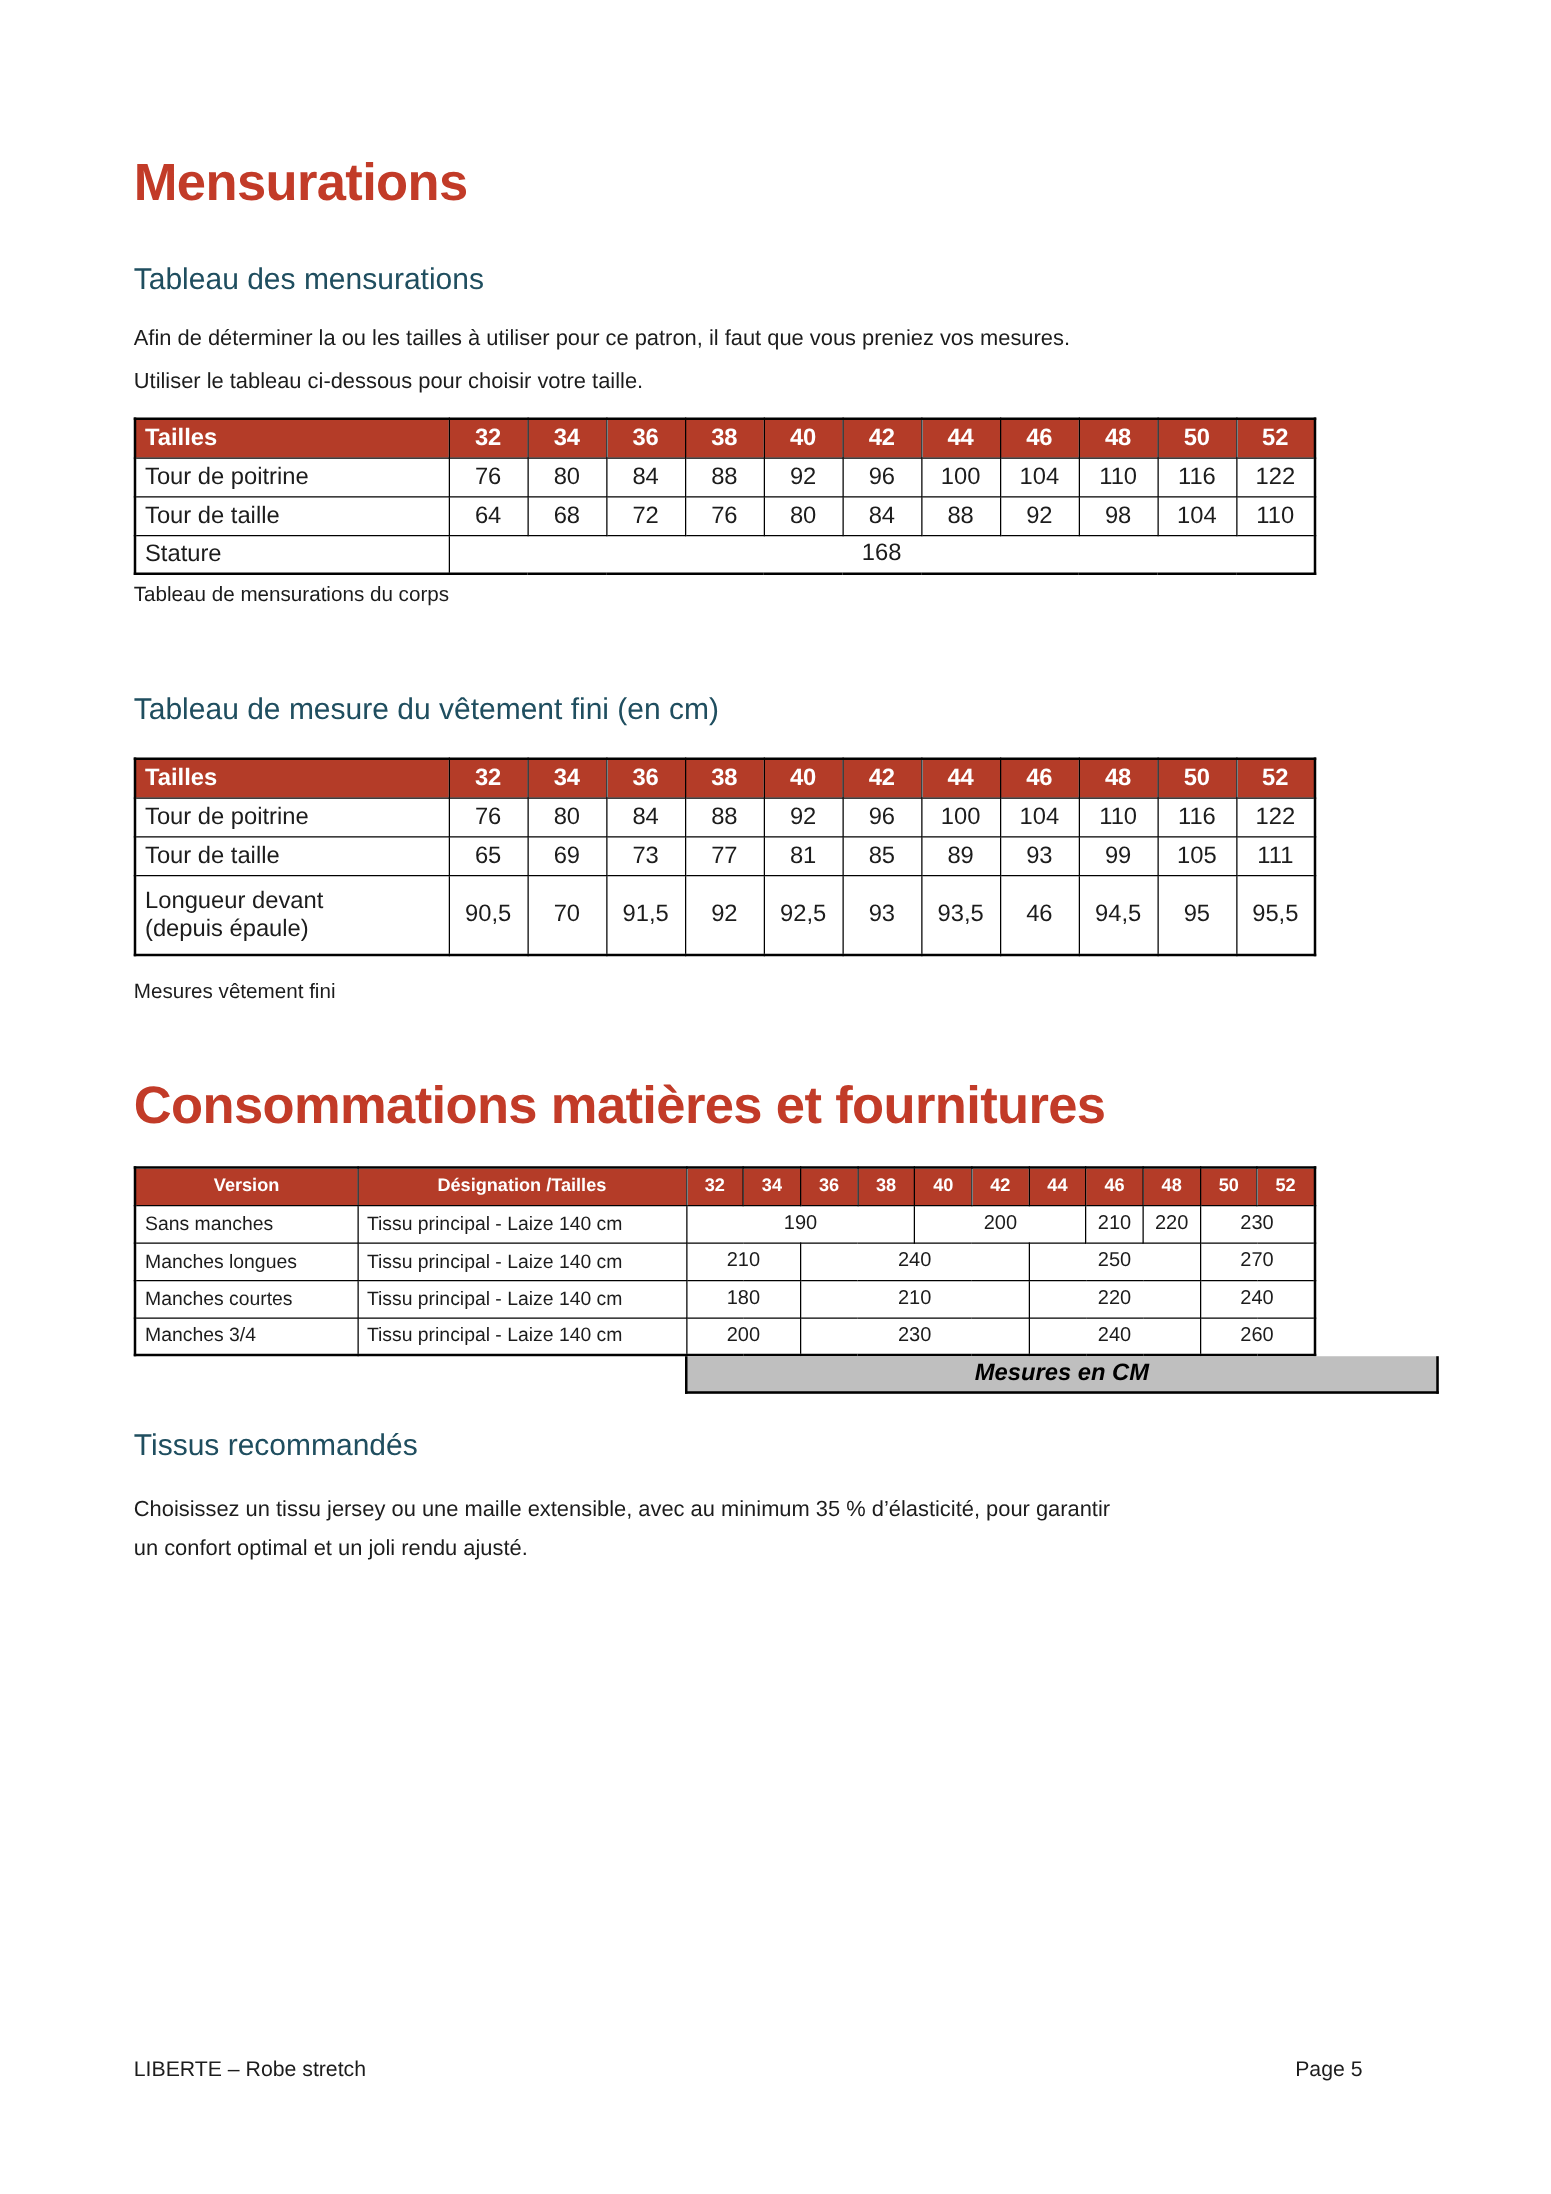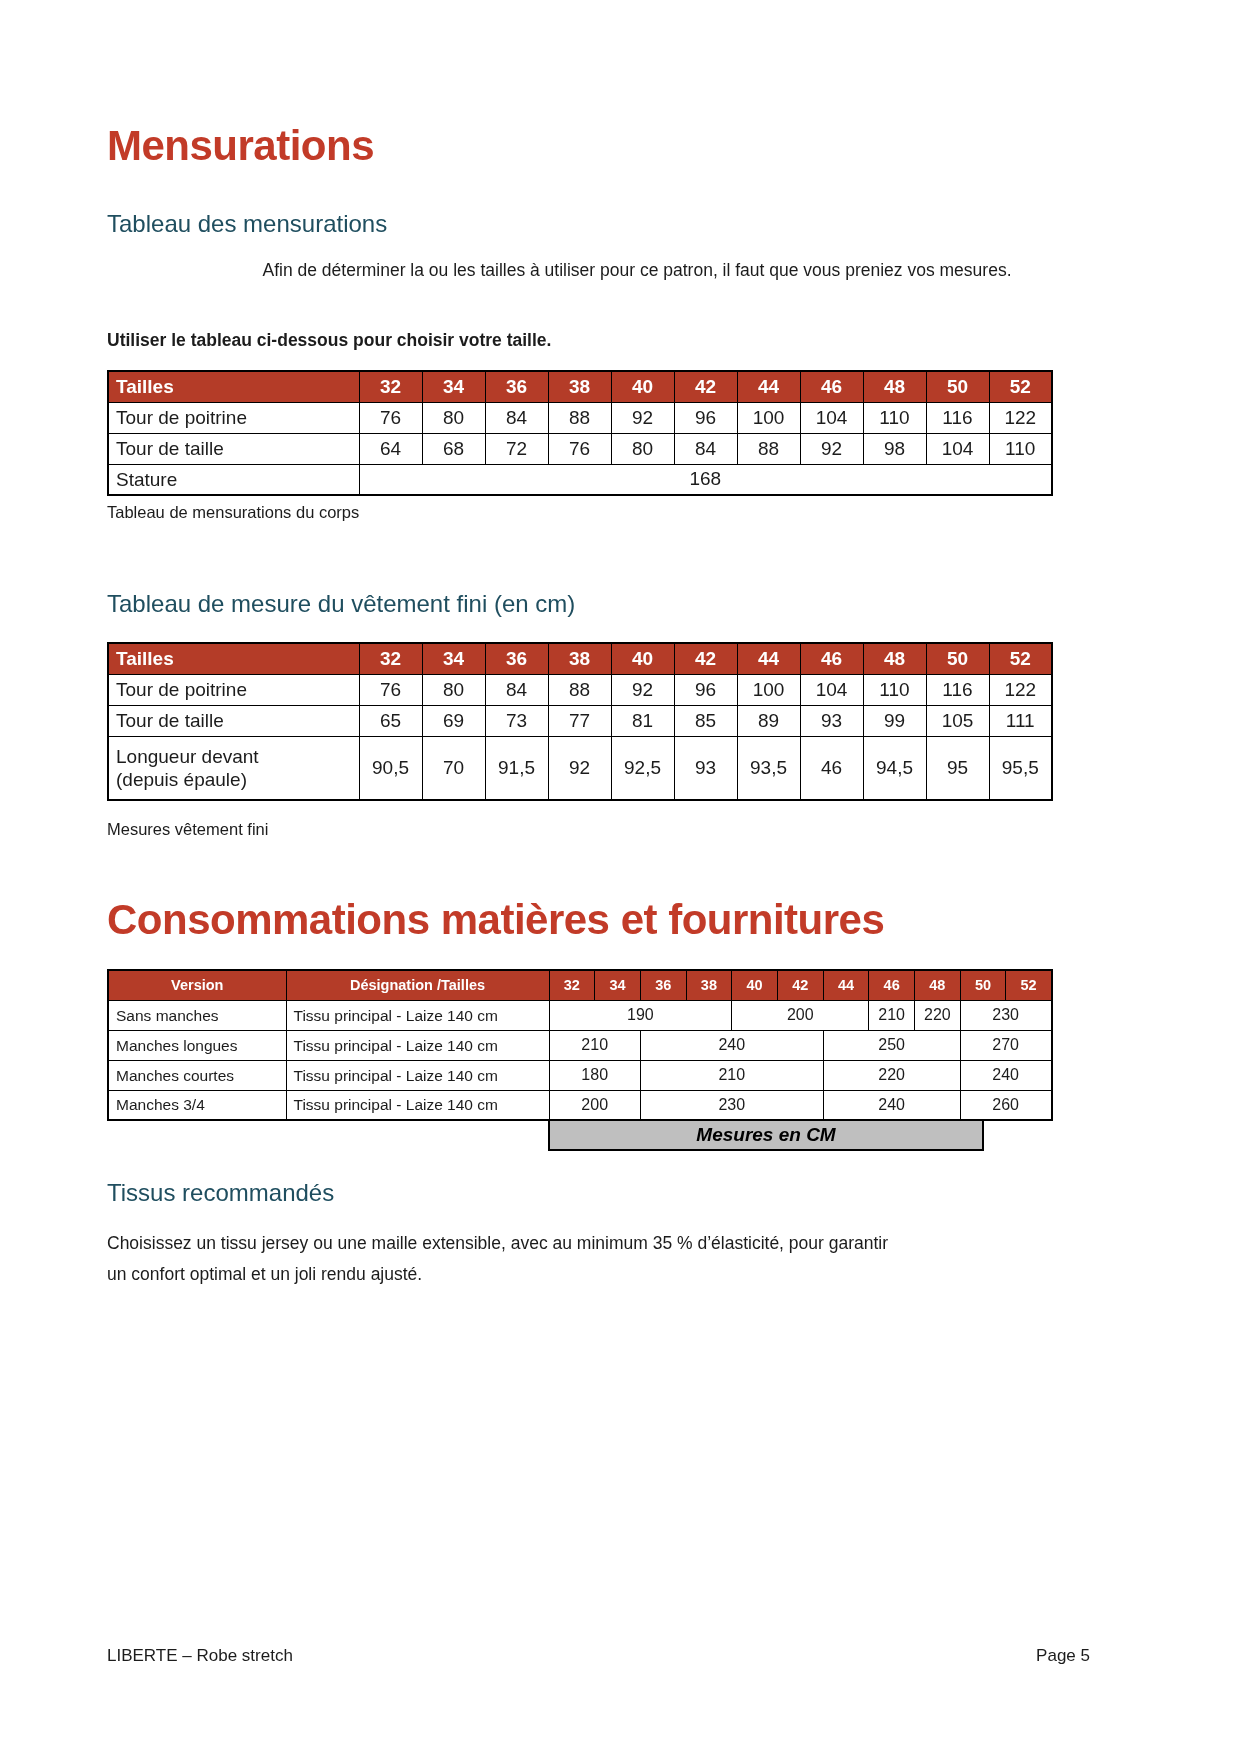--- a/index.html
+++ b/index.html
@@ -23,22 +23,22 @@
   }
   .doc-title.second{margin-top:58px;line-height:46px;}
   .section-heading{
     font-size:24px;line-height:28px;font-weight:400;
     color:var(--heading_teal);margin:0;
   }
   .h-m1{margin-top:40px;}
   .h-m2{margin-top:68px;}
   .h-m3{margin-top:28px;}
   .body-para{font-size:17.5px;line-height:22px;margin:0;white-space:pre-line;}
-  .p-m1{margin-top:21px;text-align:center;}
-  .p-m2{margin-top:48px;font-weight:bold;}
+  .p-m1{margin-top:21px;}
+  .p-m2{margin-top:12px;}
   .p-m3{margin-top:21px;line-height:31px;}
   .caption{font-size:16.5px;line-height:20px;margin:0;}
   .c-m1{margin-top:6px;}
   .c-m2{margin-top:18px;}
 
   table.t{
     border-collapse:collapse;table-layout:fixed;width:944px;
     border:2px solid #000;
   }
   .t-m1{margin-top:19px;}
@@ -54,21 +54,21 @@
     background:var(--header_red);color:#ffffff;font-weight:700;
   }
   table.t td.hl{text-align:left;padding-left:7px;}
   table.t td.label{
     text-align:left;padding:1px 7px;white-space:pre-line;line-height:23px;
   }
   table.t3 td{height:30px;font-size:16px;}
   table.t3 td.h{font-size:14.5px;}
   table.t3 td.label{font-size:15.5px;}
   .unit-row{
-    margin-left:441px;width:436px;height:30px;background:var(--gray_row);
+    margin-left:441px;width:603px;height:30px;background:var(--gray_row);
     border:2px solid #000;border-top:none;
     display:flex;align-items:center;justify-content:center;
     font-size:19px;font-weight:700;font-style:italic;color:#000;
   }
   .footer{
     position:absolute;left:107px;right:151px;top:1645px;
     display:flex;justify-content:space-between;
     font-size:17px;line-height:21px;
   }
 </style>

